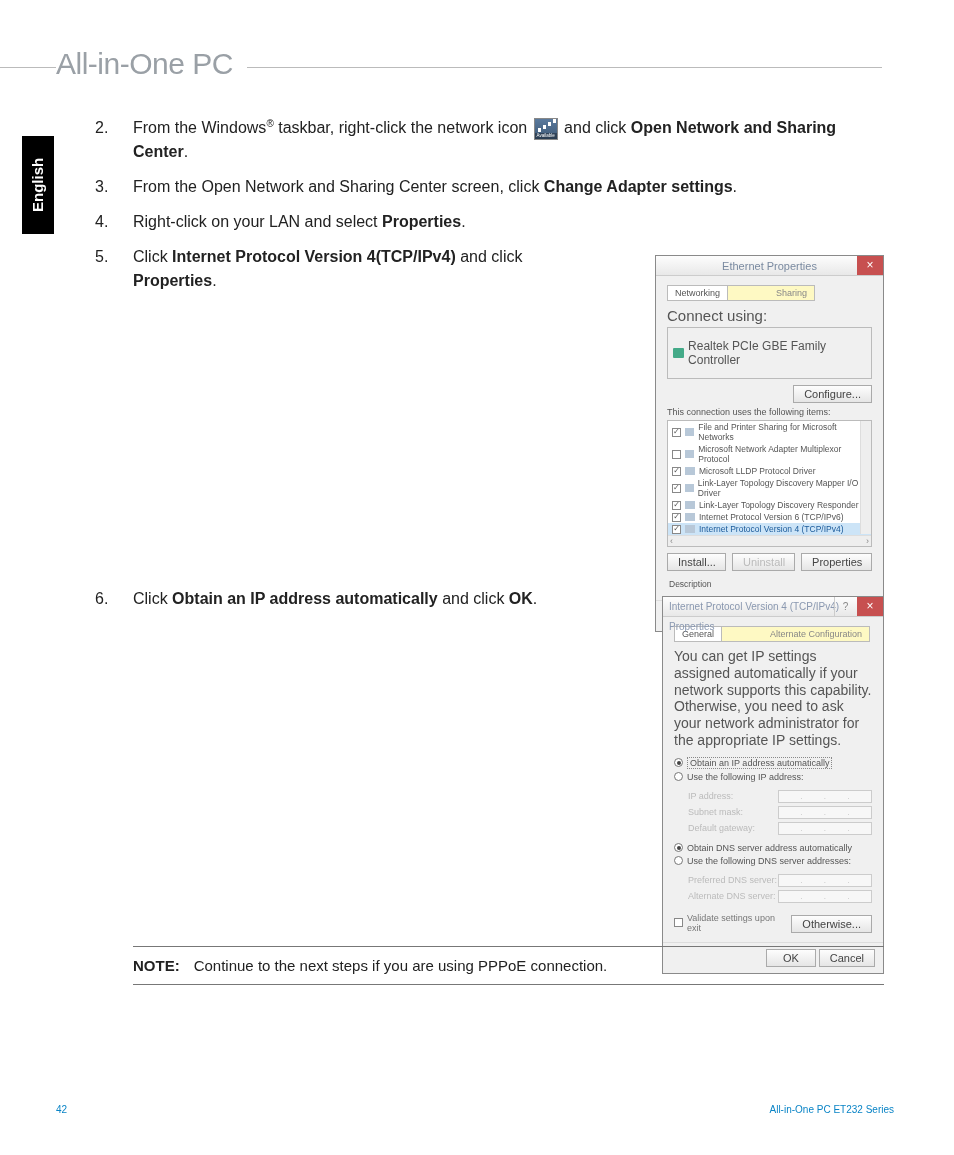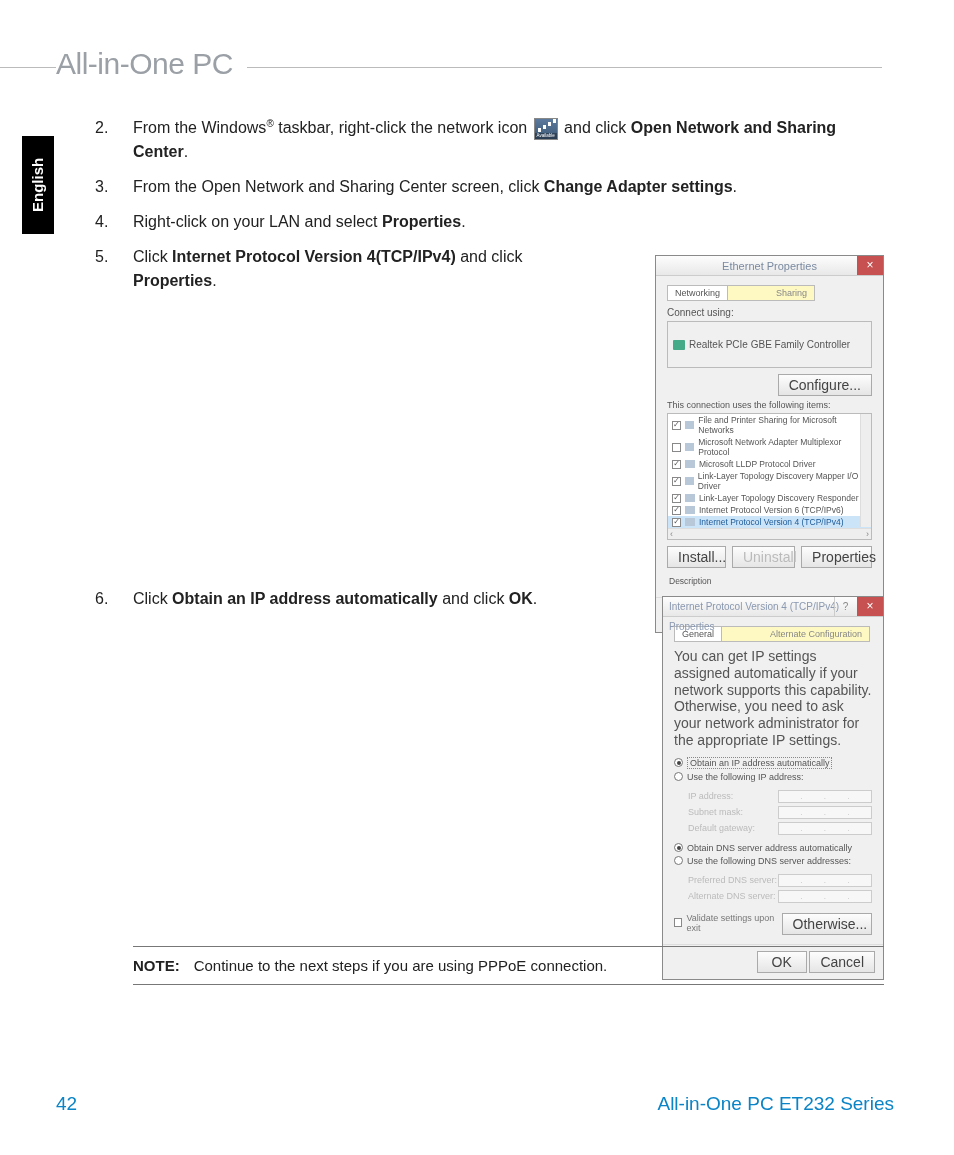--- a/index.html
+++ b/index.html
@@ -140,38 +140,38 @@
     padding: 2px 7px;
     border: 1px solid #bbb;
     background: #fff;
     font-size: 9px;
     color: #555;
     margin-right: -1px;
   }
   .tab.inactive { background: #fef9c3; color: #888; padding-left: 48px; }
   .field-box {
     border: 1px solid #bbb;
-    padding: 17px 5px;
+    padding: 11px 5px;
     margin: 3px 0 6px 0;
-    font-size: 10px;
+    font-size: 12px;
     display: flex;
     align-items: center;
     gap: 4px;
   }
   .nic-icon {
     width: 12px; height: 10px;
     background: #4a8; border-radius: 1px;
     display: inline-block;
   }
   .btn {
     display: inline-block;
     border: 1px solid #aaa;
     background: linear-gradient(#fdfdfd,#e5e5e5);
     padding: 2px 10px;
-    font-size: 14px;
+    font-size: 11px;
     color: #444;
     min-width: 50px;
     text-align: center;
   }
   .btn.disabled { color: #bbb; }
   .right { text-align: right; }
   .items-list {
     border: 1px solid #bbb;
     margin: 3px 0 6px 0;
     font-size: 8.5px;
@@ -264,21 +264,21 @@
   }
   .ip-line .lbl { width: 90px; color: #bbb; }
   .ip-box {
     flex: 1; border: 1px solid #ccc; height: 13px;
     background: #f7f7f7;
     display: flex; justify-content: space-evenly;
     align-items: center; color: #bbb; font-size: 8px;
     max-width: 110px;
   }
   .validate-row {
-    display: flex; align-items: flex-start; justify-content: space-between;
+    display: flex; align-items: flex-end; justify-content: space-between;
     font-size: 9px; margin-top: 10px;
   }
   .validate-row .left { display: flex; align-items: center; gap: 4px; color: #777; }
 
   .note-sep {
     border: 0; border-top: 1px solid #777;
     margin: 0;
   }
   .note-block {
     margin-top: 30px;
@@ -294,21 +294,21 @@
   .note-row b { margin-right: 14px; }
 
   .page-footer {
     position: absolute;
     left: 56px;
     right: 60px;
     bottom: 40px;
     display: flex;
     justify-content: space-between;
     color: #0a84c6;
-    font-size: 19px;
+    font-size: 10px;
   }
 </style>
 </head>
 <body>
 
 <div class="header-bar">
   <div class="header-line"></div>
   <div class="header-title">All-in-One PC</div>
 </div>
 
@@ -346,21 +346,21 @@
 
   <div class="dlg dlg1">
     <div class="dlg-title">
       <span>Ethernet Properties</span>
       <div class="dlg-close">×</div>
     </div>
     <div class="dlg-body-grey">
       <div class="tabs">
         <span class="tab">Networking</span><span class="tab inactive">Sharing</span>
       </div>
-      <div style="font-size:10px;">Connect using:</div>
+      <div style="font-size:15px;">Connect using:</div>
       <div class="field-box">
         <span class="nic-icon"></span>
         <span>Realtek PCIe GBE Family Controller</span>
       </div>
       <div class="right"><span class="btn">Configure...</span></div>
       <div style="font-size:9px; margin-top:4px;">This connection uses the following items:</div>
       <div class="items-list">
         <div class="row">
             <span class="chk">✓</span>
             <span class="proto-icon"></span>

